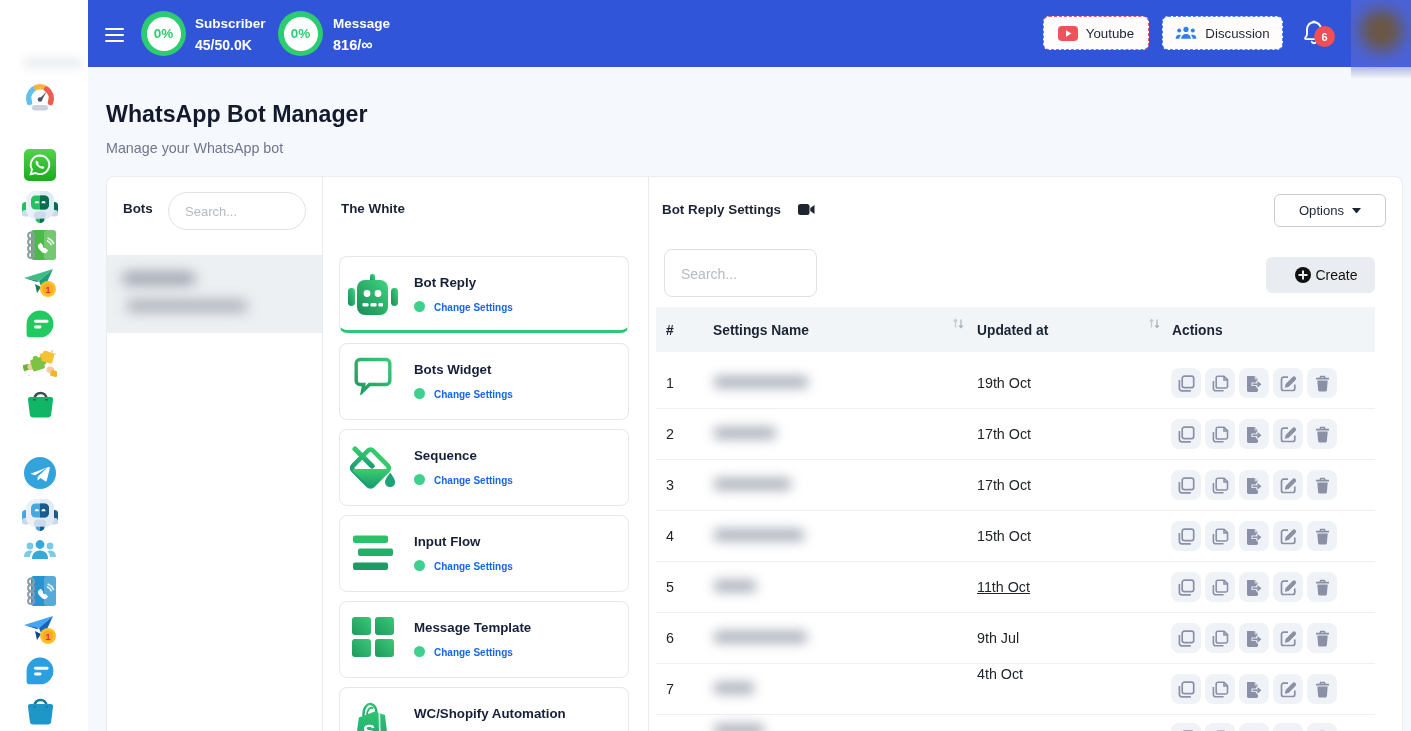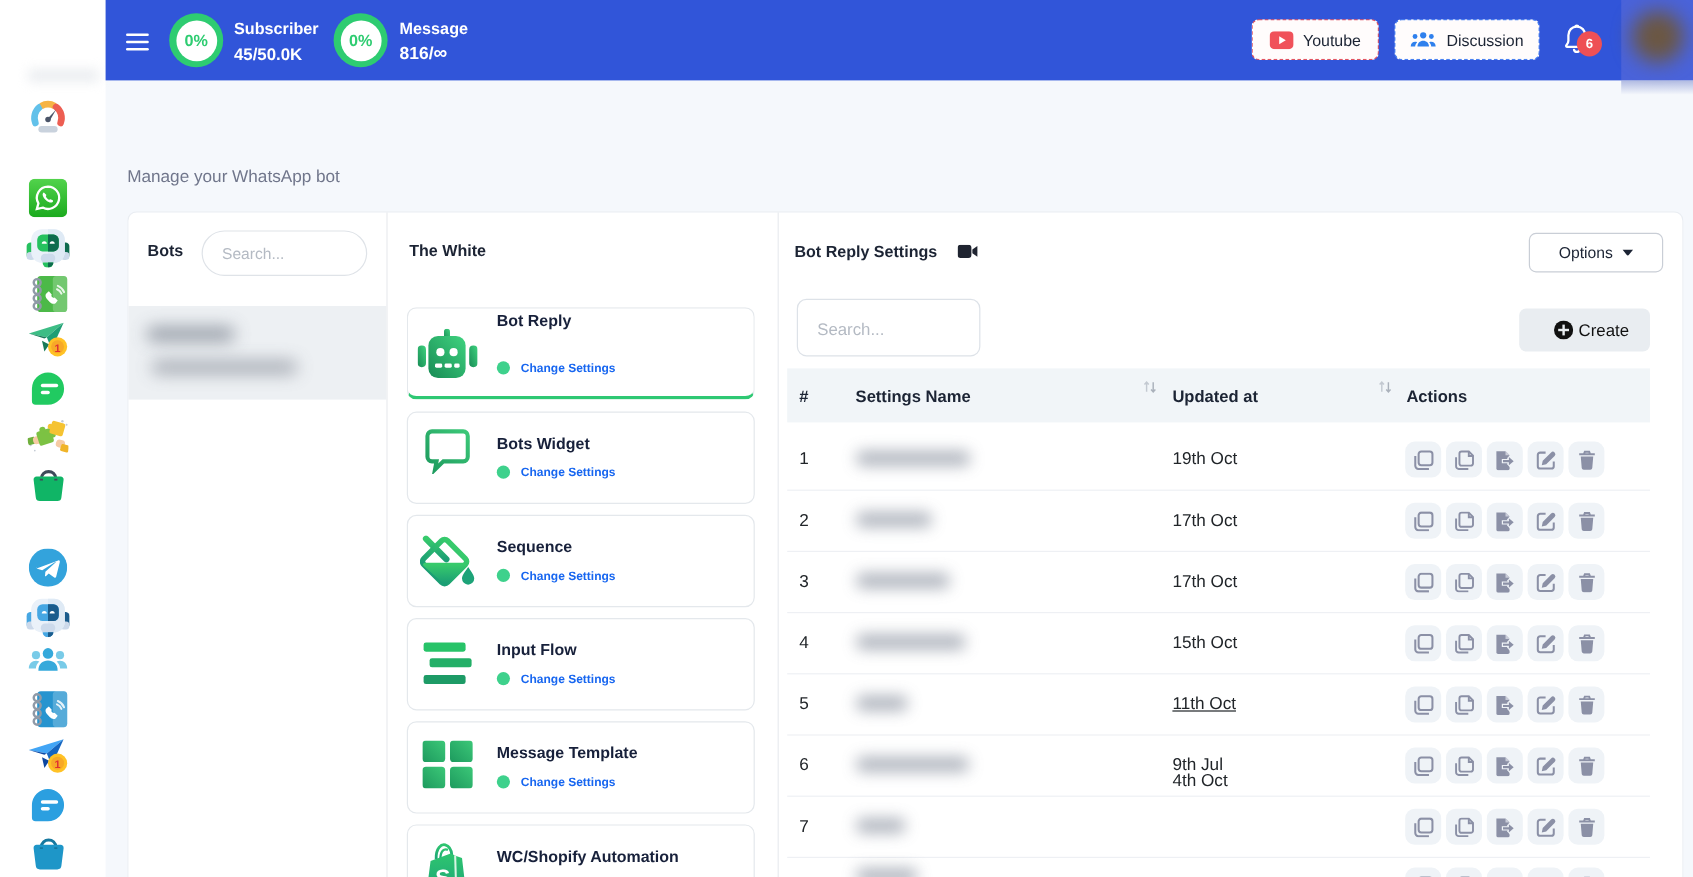--- a/index.html
+++ b/index.html
@@ -236,20 +236,21 @@
     <span>Discussion</span>
   </div>
 
   <svg class="abs" style="left:1302px; top:19px;" width="24" height="29" viewBox="0 0 24 29">
       <path d="M12 3.2 c-4.1 0-7 3.1-7 7.2 v4.6 c0 1.3-.6 2.6-1.6 3.6 -.6.6-.25 1.5.65 1.5 h15.9 c.9 0 1.25-.9.65-1.5 -1-1-1.6-2.3-1.6-3.6 v-4.6 c0-4.1-2.9-7.2-7-7.2 Z" fill="none" stroke="#ffffff" stroke-width="1.9" stroke-linejoin="round"></path>
       <path d="M9.7 22.6 a2.4 2.4 0 0 0 4.6 0" fill="none" stroke="#ffffff" stroke-width="1.9" stroke-linecap="round"></path>
       <path d="M10.6 3.4 a1.45 1.45 0 0 1 2.8 0" fill="none" stroke="#ffffff" stroke-width="1.9"></path>
     </svg>
   <div class="abs badge" style="left:1314px; top:26px;">6</div>
 
+  <div class="abs h1">WhatsApp Bot Manager</div>
   <div class="abs sub">Manage your WhatsApp bot</div>
 
   <div class="abs panel"></div>
   <div class="abs vdiv" style="left:322px;"></div>
   <div class="abs vdiv" style="left:648px;"></div>
 
   <div class="abs colhead" style="left:123px; top:201px;">Bots</div>
   <div class="abs pill" style="left:168px; top:192px; width:138px;"></div>
   <div class="abs ph" style="left:185px; top:204px;">Search...</div>
   <div class="abs botitem"></div>
@@ -268,21 +269,21 @@
         <rect x="22" y="0" width="5" height="9" rx="2.4" fill="url(#cg)"></rect>
         <rect x="0" y="14" width="7" height="18" rx="3.4" fill="url(#cg)"></rect>
         <rect x="43" y="14" width="7" height="18" rx="3.4" fill="url(#cg)"></rect>
         <rect x="9" y="6" width="31" height="35" rx="8" fill="url(#cg)"></rect>
         <circle cx="19" cy="19.5" r="3.4" fill="#fff"></circle>
         <circle cx="30" cy="19.5" r="3.4" fill="#fff"></circle>
         <rect x="14.5" y="29" width="6" height="3.4" rx="1.2" fill="#fff"></rect>
         <rect x="22.5" y="29" width="6" height="3.4" rx="1.2" fill="#fff"></rect>
         <rect x="30.5" y="29" width="4.5" height="3.4" rx="1.2" fill="#fff"></rect>
       </svg></div>
-  <div class="abs cardtitle" style="left:414px; top:260px;text-align:right;">Bot Reply</div>
+  <div class="abs cardtitle" style="left:414px; top:275px;text-align:right;">Bot Reply</div>
   <div class="abs dot" style="left:414px; top:301px;"></div>
   <div class="abs cslink" style="left:434px; top:302px;">Change Settings</div>
   <div class="abs card" style="top:343px;"></div>
   <div class="abs" style="left:354px; top:357px;"><svg width="38" height="38" viewBox="0 0 38 38">
         <defs>
           <linearGradient id="cw" x1="0" y1="1" x2="1" y2="0">
             <stop offset="0" stop-color="#1d9a5e"></stop>
             <stop offset="1" stop-color="#3cc878"></stop>
           </linearGradient>
         </defs>
@@ -606,21 +607,21 @@
     </div>
   <div class="abs abtn" style="left:1307px; top:623px;">
       <svg width="15" height="17" viewBox="0 0 15 17">
         <path d="M1 3.6 h13 M5 3.3 l.7-1.8 h3.6 l.7 1.8" stroke="#8b90a6" stroke-width="1.6" fill="none"></path>
         <path d="M2.3 5.5 h10.4 l-.8 9.5 a1.7 1.7 0 0 1 -1.7 1.5 H4.8 a1.7 1.7 0 0 1 -1.7 -1.5 Z" fill="#8b90a6"></path>
       </svg>
     </div>
   <div class="abs rowsep" style="top:663px;"></div>
   <div class="abs num" style="left:666px; top:681px;">7</div>
   <div class="abs nameblur" style="left:714px; top:682px; width:40px;"></div>
-  <div class="abs datec" style="left:977px; top:643px;">4th Oct</div>
+  <div class="abs datec" style="left:977px; top:666px;">4th Oct</div>
   <div class="abs abtn" style="left:1171px; top:674px;">
       <svg width="17" height="17" viewBox="0 0 17 17">
         <rect x="4.2" y="1.2" width="11.5" height="11.5" rx="2.2" fill="none" stroke="#8b90a6" stroke-width="1.7"></rect>
         <path d="M12.8 15.8 H4 a2.6 2.6 0 0 1 -2.6-2.6 V5" fill="none" stroke="#8b90a6" stroke-width="1.7"></path>
       </svg>
     </div>
   <div class="abs abtn" style="left:1205px; top:674px;">
       <svg width="17" height="17" viewBox="0 0 17 17">
         <path d="M6 1.2 h6 l3.5 3.5 v6.5 a1.8 1.8 0 0 1 -1.8 1.8 h-7.7 a1.8 1.8 0 0 1 -1.8 -1.8 v-8.2 A1.8 1.8 0 0 1 6 1.2 Z" fill="none" stroke="#8b90a6" stroke-width="1.6"></path>
         <path d="M12 1.5 v3.5 h3.5" fill="none" stroke="#8b90a6" stroke-width="1.6"></path>

